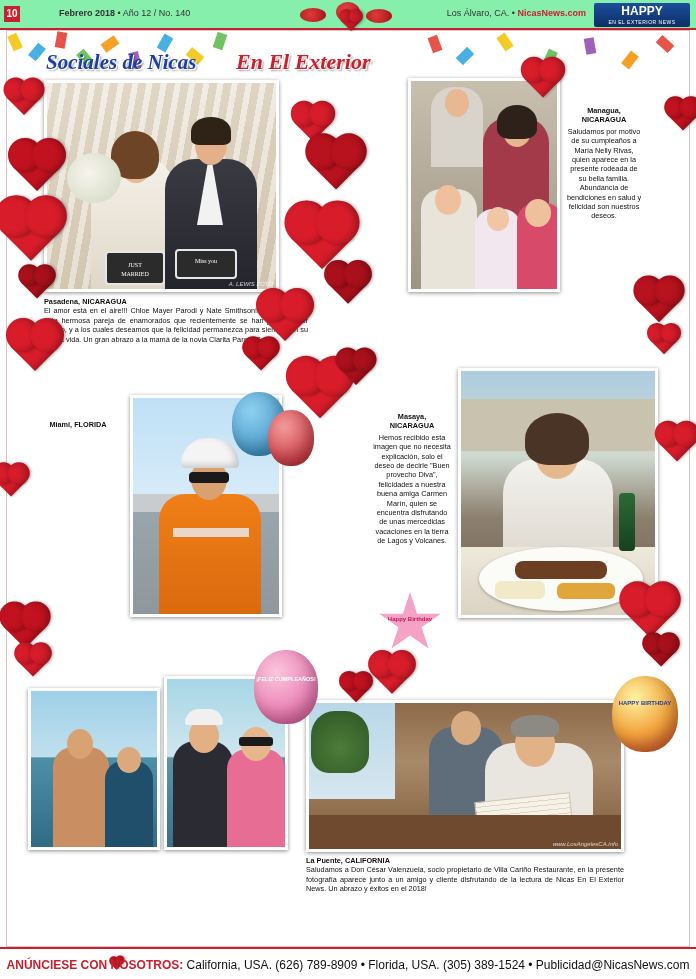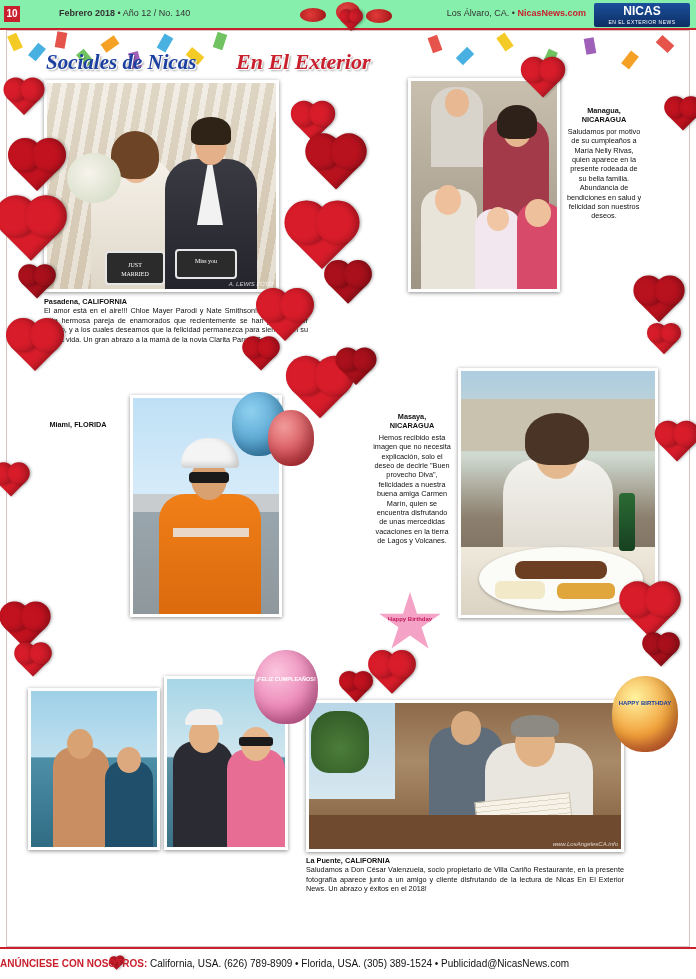--- a/index.html
+++ b/index.html
@@ -116,21 +116,21 @@
   .caption.center { text-align:center; }
   .caption.center .place { display:block; margin-bottom:2px; }
 
   
   .footer {
     position:absolute; left:0; bottom:0; width:696px; height:32px;
     border-top:2px solid #c9202e; background:#fff;
   }
   .footer-inner {
     position:absolute; left:0; right:0; top:9px;
-    text-align:left; font-size:10px; color:#111;
+    text-align:center; font-size:12px; color:#111;
   }
   .footer-inner .red { color:#c9202e; font-weight:bold; }
   .footer-heart {
     position:absolute; left:112px; top:10px;
     width:9px; height:9px;
   }
 
   
   .star-badge {
     position:absolute;
@@ -161,21 +161,21 @@
       <span class="bold">Febrero 2018</span>
       <span>•</span>
       <span>Año 12 / No. 140</span>
     </div>
     <div class="locale">
       <span>Los Álvaro, CA.</span>
       <span> • </span>
       <span class="site">NicasNews.com</span>
     </div>
     <div class="logo">
-      <span>NICAS</span>
+      <span>HAPPY</span>
       <small>EN EL EXTERIOR NEWS</small>
     </div>
   </div>
 
   <div class="page-border"></div>
 
   <div class="header-art">
     <div class="conf" style="left:10px;top:4px;background:#f2c200;transform:rotate(-25deg)"></div>
     <div class="conf" style="left:32px;top:14px;background:#29a3dc;transform:rotate(40deg)"></div>
     <div class="conf" style="left:56px;top:2px;background:#e0352b;transform:rotate(10deg)"></div>
@@ -217,21 +217,21 @@
     <div style="position:absolute;left:144px;top:34px;width:40px;height:28px;background:#2f2318;border-radius:50% 50% 20% 20%;"></div>
 
     <div style="position:absolute;left:20px;top:70px;width:54px;height:50px;background:radial-gradient(circle at 40% 40%,#f7f4ec,#cfd8c0);border-radius:50%;"></div>
 
     <div style="position:absolute;left:58px;top:168px;width:60px;height:34px;background:#2b2b2b;border:2px solid #e6e6e6;border-radius:4px;color:#fff;font-size:6px;text-align:center;line-height:9px;padding-top:8px;font-family:'Liberation Serif',serif;">JUST<br>MARRIED</div>
     <div style="position:absolute;left:128px;top:166px;width:62px;height:30px;background:#2b2b2b;border:2px solid #e6e6e6;border-radius:4px;color:#fff;font-size:6px;text-align:center;line-height:20px;font-family:'Liberation Serif',serif;">Miss you</div>
     <div class="watermark">A. LEWIS FOTO</div>
   </div>
 
   <div class="caption" style="left:44px;top:297px;width:264px;">
-    <span class="place">Pasadena, CALIFORNIA</span><br>
+    <span class="place">Pasadena, NICARAGUA</span><br>
     <span>El amor está en el aire!!! Chloe Mayer Parodi y Nate Smithson!!! Felicitamos a esta hermosa pareja de enamorados que recientemente se han jurado amor eterno, y a los cuales deseamos que la felicidad permanezca para siempre en su nueva vida. Un gran abrazo a la mamá de la novia Clarita Parodi Green</span>
   </div>
 
   <div class="photo" style="left:408px;top:78px;width:152px;height:214px;">
     <div class="ph-inner" style="background:linear-gradient(180deg,#c9bfae,#9e9484);"></div>
     <div style="position:absolute;left:20px;top:6px;width:52px;height:80px;background:#d8d3cb;border-radius:22px 22px 0 0;"></div>
     <div style="position:absolute;left:34px;top:8px;width:24px;height:28px;background:#e7b892;border-radius:50%;"></div>
     <div style="position:absolute;left:72px;top:36px;width:66px;height:120px;background:#a23a4a;border-radius:26px 26px 0 0;"></div>
     <div style="position:absolute;left:92px;top:34px;width:28px;height:32px;background:#e6b68f;border-radius:50%;"></div>
     <div style="position:absolute;left:86px;top:24px;width:40px;height:34px;background:#2e2119;border-radius:50% 50% 30% 30%;"></div>

